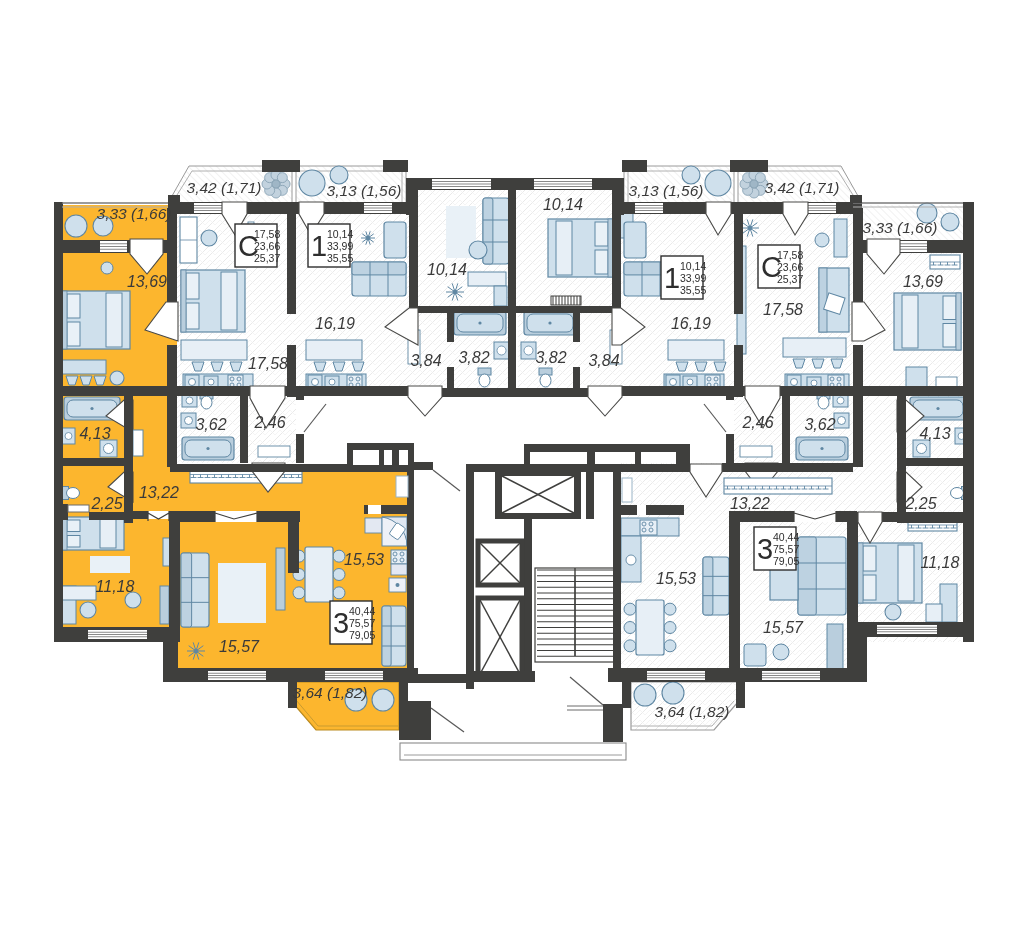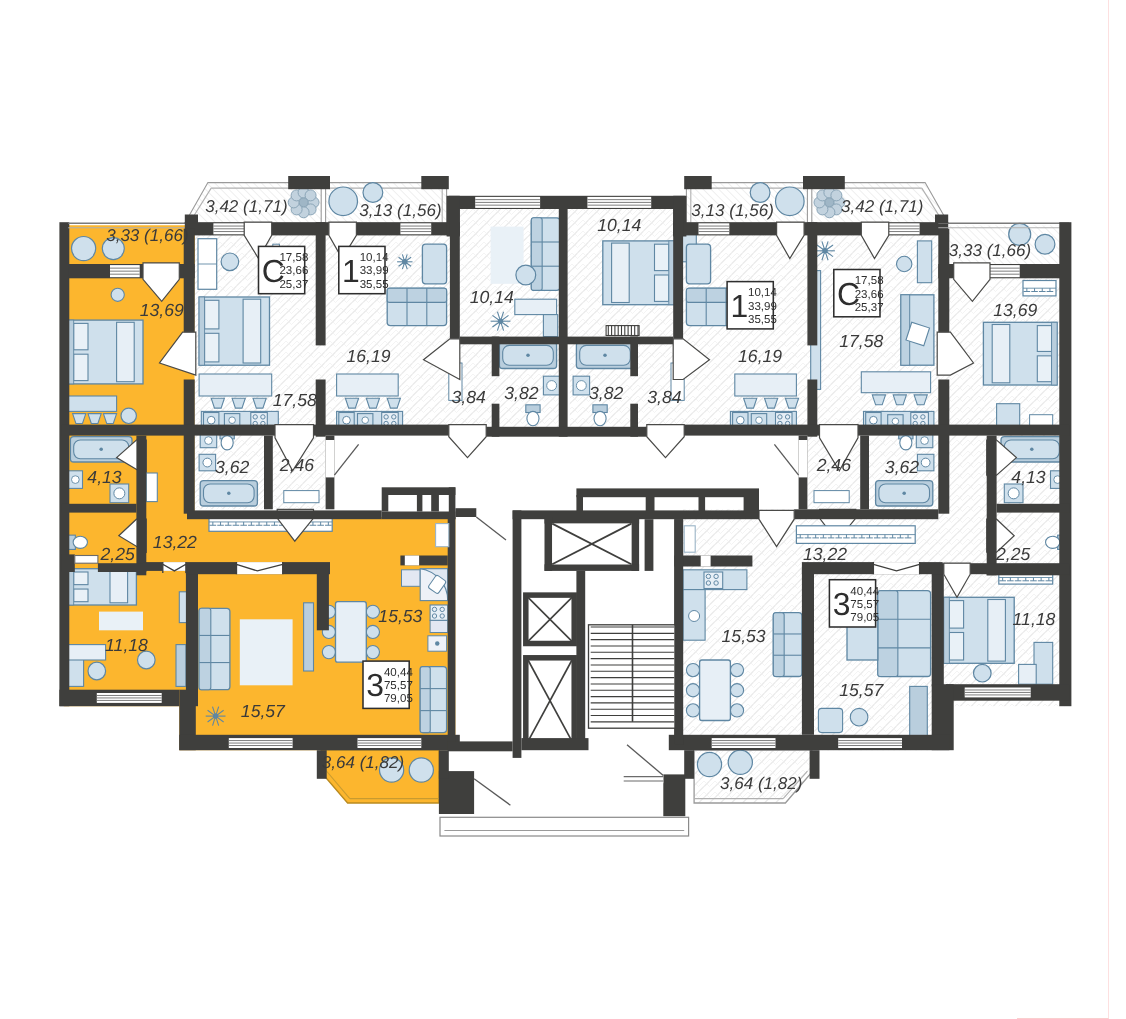--- a/index.html
+++ b/index.html
@@ -1,15 +1,15 @@
 <!DOCTYPE html>
 <html><head><meta charset="utf-8">
 <style>
 html,body{margin:0;padding:0;background:#ffffff;}
-#wrap{width:1008px;height:926px;position:relative;background:#ef4444;overflow:hidden;}
+#wrap{width:1008px;height:926px;position:relative;background:#3b82f6;overflow:hidden;}
 </style></head><body>
 <div id="wrap">
 <svg width="1024" height="926" viewBox="0 0 1024 926" xmlns="http://www.w3.org/2000/svg">
 <defs>
 <pattern id="hatch" width="10" height="10" patternUnits="userSpaceOnUse">
 <rect width="10" height="10" fill="#ffffff"></rect>
 <path d="M0,5 L5,0 M5,10 L10,5" stroke="#e9e9e9" stroke-width="1"></path>
 <path d="M0,0 L5,5 M5,5 L10,0" stroke="#f1f1f1" stroke-width="0.7"></path>
 </pattern>
 <pattern id="hatchb" width="5" height="5" patternUnits="userSpaceOnUse" patternTransform="rotate(-45)">

